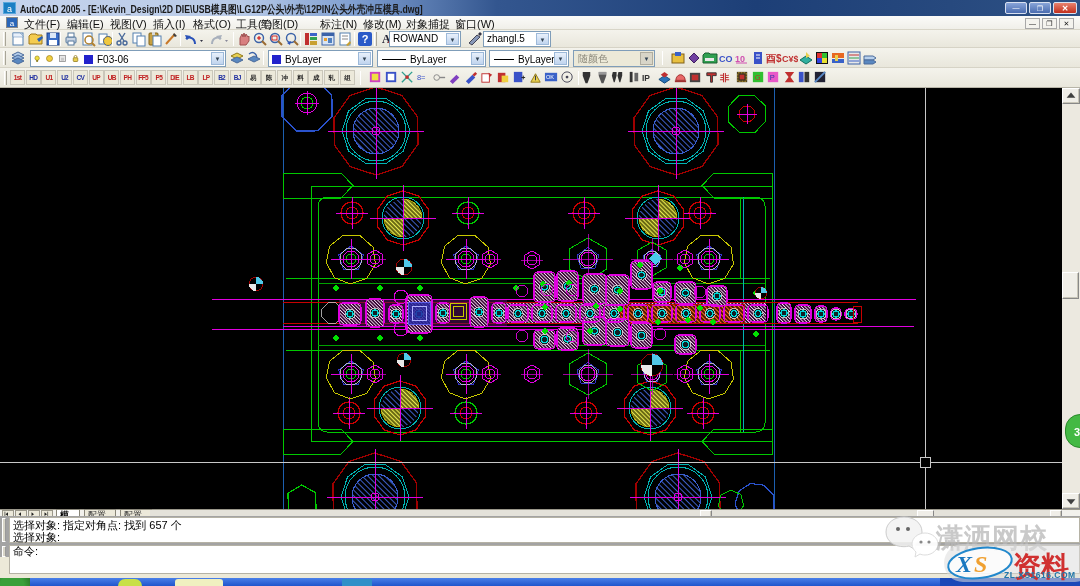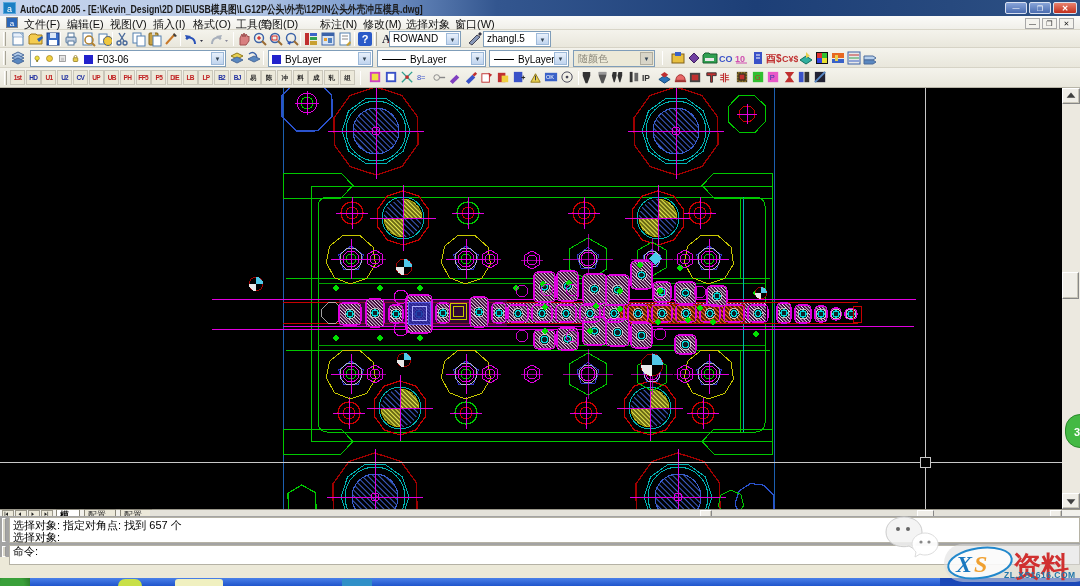--- a/index.html
+++ b/index.html
@@ -18,21 +18,21 @@
 .combo{position:absolute;background:#fff;border:1px solid #7f9db9;font-size:10px;color:#000;white-space:nowrap}
 .cbarrow{position:absolute;right:1px;top:1px;bottom:1px;width:13px;background:linear-gradient(#e8f0fb,#c0d4ee);border:1px solid #9db9d9;font-size:6px;color:#345;text-align:center;line-height:13px}
 .ti3{width:15px;height:15px;background:#ece9da;border:1px solid #cac7ba;font-size:6.5px;font-weight:bold;text-align:center;line-height:13px;overflow:hidden;letter-spacing:-.7px}
 #canvas{left:0;top:88px;width:1062px;height:421px;background:#000}
 #vsbtrack{left:1062px;top:88px;width:18px;height:421px;background:#ece9e0}
 #tabrow{left:0;top:509px;width:1080px;height:12px;background:#f2f1ec;border-top:1px solid #9a978a}
 .navb{top:510px;width:12px;height:10px;background:#ece9da;border:1px solid #9a978a;font-size:5px;text-align:center;line-height:9px;color:#111}
 .tab{top:509px;height:12px;font-size:9px;line-height:11px;padding:0 3px;border:1px solid #888578;border-bottom:none}
 #cmd{left:0;top:516px;width:1080px;height:41px;background:#a3a3a3}
 #cmdhist{position:absolute;left:9px;top:1px;width:1071px;height:26px;background:#fff;border:1px solid #b5b2a5;font-size:11px;color:#000;line-height:12px;padding:1px 0 0 3px}
-#cmdline{position:absolute;left:9px;top:29px;width:1071px;height:20px;background:#fff;border:1px solid #b5b2a5;font-size:11px;line-height:11px;color:#000;padding-left:3px}
+#cmdline{position:absolute;left:9px;top:29px;width:1071px;height:29px;background:#fff;border:1px solid #b5b2a5;font-size:11px;line-height:11px;color:#000;padding-left:3px}
 #status{left:0;top:562px;width:1080px;height:16px;background:#ece9d8;font-size:10px;color:#000}
 .sbtn{position:absolute;top:1px;height:13px;line-height:13px;padding:0 3px;font-size:10px}
 .sbtn.on{border:1px solid #9a978a;border-right-color:#fff;border-bottom-color:#fff;background:#e8e5d4}
 </style></head>
 <body>
 <div id="app">
 <div class="abs" id="title">
   <div class="abs" style="left:3px;top:2px;width:13px;height:12px;background:#1b7fc4;border:1px solid #5aa8dc;color:#fff;font-size:9px;line-height:12px;text-align:center">a</div>
   <div class="abs txt">AutoCAD 2005 - [E:\Kevin_Design\2D DIE\USB模具图\LG12P公头\外壳\12PIN公头外壳冲压模具.dwg]</div>
   <div class="abs wbtn" style="left:1005px;width:22px;background:linear-gradient(#88a4d8,#4a6cb0);color:#fff;font-size:7px;line-height:10px;text-align:center">—</div>
@@ -43,21 +43,21 @@
   <div class="abs" style="left:6px;top:1px;width:12px;height:11px;background:#2a66b8;border:1px solid #888;color:#fff;font-size:8px;line-height:11px;text-align:center">a</div>
   <span class="mi" style="left:24px">文件(F)</span>
       <span class="mi" style="left:67px">编辑(E)</span>
   <span class="mi" style="left:110px">视图(V)</span>
       <span class="mi" style="left:153px">插入(I)</span>
   <span class="mi" style="left:193px">格式(O)</span>
       <span class="mi" style="left:236px">工具(T)</span>
   <span class="mi" style="left:261px">绘图(D)</span>
       <span class="mi" style="left:320px">标注(N)</span>
   <span class="mi" style="left:363px">修改(M)</span>
-      <span class="mi" style="left:406px">选择对象</span>
+      <span class="mi" style="left:406px">对象捕捉</span>
   <span class="mi" style="left:455px">窗口(W)</span>
   <div class="mdib" style="left:1025px">—</div>
       <div class="mdib" style="left:1042px">❐</div>
       <div class="mdib" style="left:1059px">✕</div>
 </div>
 <div class="abs tbrow" id="tb1">
       <div class="abs" style="left:3px;top:2px;width:3px;height:14px;border-left:1px solid #fff;border-right:1px solid #a8a598"></div>
       <div class="abs" style="left:10px;top:1px;width:16px;height:16px"><svg width="16" height="16" viewBox="0 0 16 16">
           <rect x="3" y="2" width="10" height="12" fill="#fdfdfd" stroke="#5580b0"></rect>
           <path d="M3 2h7l3 3v1H3z" fill="#e8f0fa" stroke="#5580b0" stroke-width=".5"></path>
@@ -880,20 +880,21 @@
     <div class="abs" style="left:342px;top:579px;width:30px;height:7px;background:#3090c8"></div>
     <div class="abs" style="left:940px;top:578px;width:140px;height:8px;background:#1a48b8"></div>
 <svg class="abs" style="left:884px;top:514px" width="56" height="46" viewBox="0 0 56 46">
 <path d="M2 18c0-9 8-15 18-15s18 6 18 15c0 5-3 9-7 12l1 6-7-4c-2 .5-3 .7-5 .7C10 32.7 2 27 2 18z" fill="#f2f2f2" fill-opacity=".85" stroke="#ccc"></path>
 <circle cx="14" cy="15" r="2" fill="#666"></circle>
       <circle cx="24" cy="15" r="2" fill="#666"></circle>
 <path d="M28 30c0-6 6-11 13-11s13 5 13 11-6 11-13 11c-2 0-4-.4-5-1l-5 3 1-5c-2-2-4-4-4-8z" fill="#fff" fill-opacity=".95" stroke="#ddd"></path>
 <circle cx="37" cy="28" r="1.6" fill="#888"></circle>
       <circle cx="45" cy="28" r="1.6" fill="#888"></circle>
     </svg>
+    <div class="abs" style="left:936px;top:520px;font-size:27px;font-weight:bold;color:#b8b8b8;opacity:.75;letter-spacing:1px;font-family:'Liberation Sans'">潇洒网校</div>
     <div class="abs" style="left:944px;top:544px;width:150px;height:38px;background:#ddd;opacity:.55;border-radius:19px"></div>
     <svg class="abs" style="left:946px;top:545px" width="68" height="36" viewBox="0 0 68 36">
 <ellipse cx="34" cy="18" rx="32" ry="15" fill="#fff" fill-opacity=".8" stroke="#2288cc" stroke-width="2" transform="rotate(-8 34 18)"></ellipse>
 <text x="10" y="27" font-size="24" font-style="italic" font-weight="bold" fill="#1a78c0" font-family="Liberation Serif">X</text>
 <text x="28" y="27" font-size="24" font-style="italic" font-weight="bold" fill="#f0a030" font-family="Liberation Serif">S</text>
     </svg>
     <div class="abs" style="left:1013px;top:548px;font-size:28px;font-weight:bold;color:#d03030;font-family:'Liberation Sans'">资料网</div>
     <div class="abs" style="left:1004px;top:570px;font-size:8.5px;font-weight:bold;color:#2277aa;letter-spacing:.5px">ZL.XS1616.COM</div>
 </div>
 </body></html>

